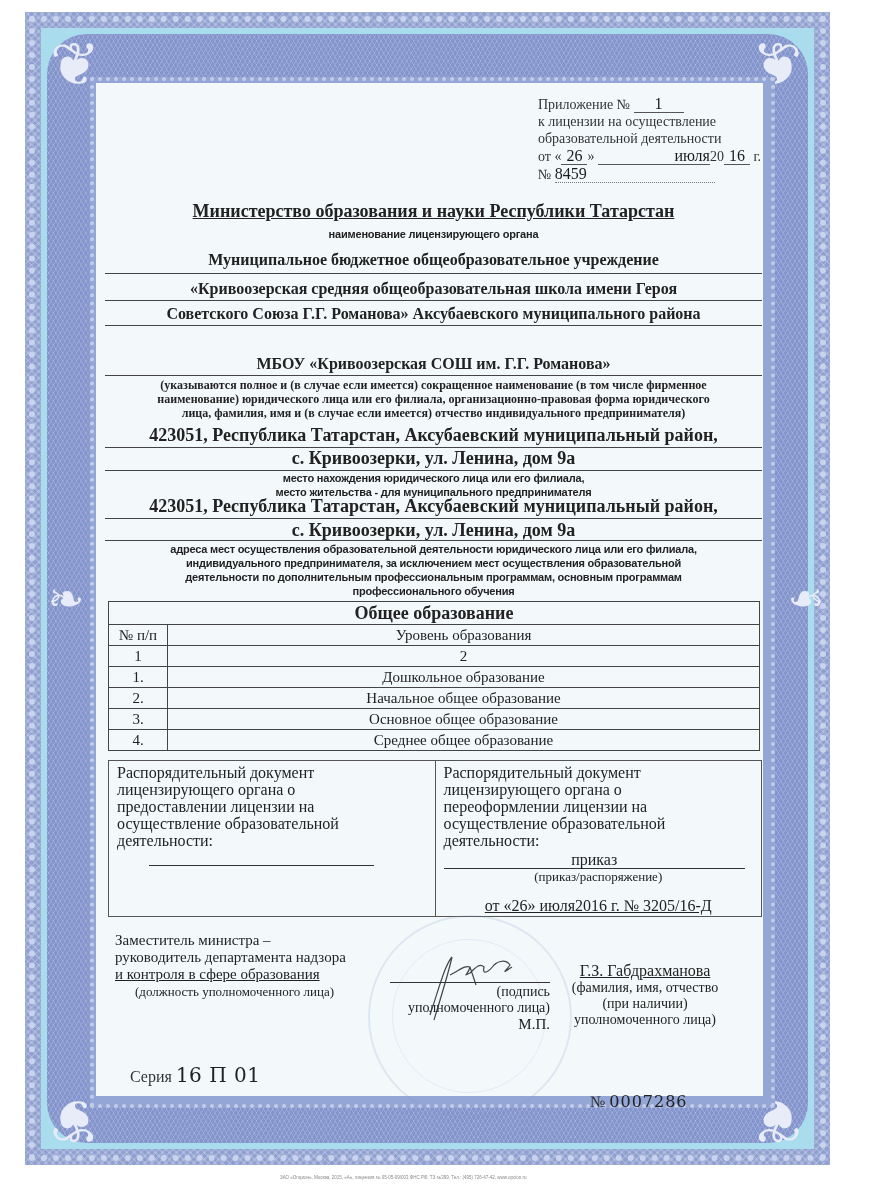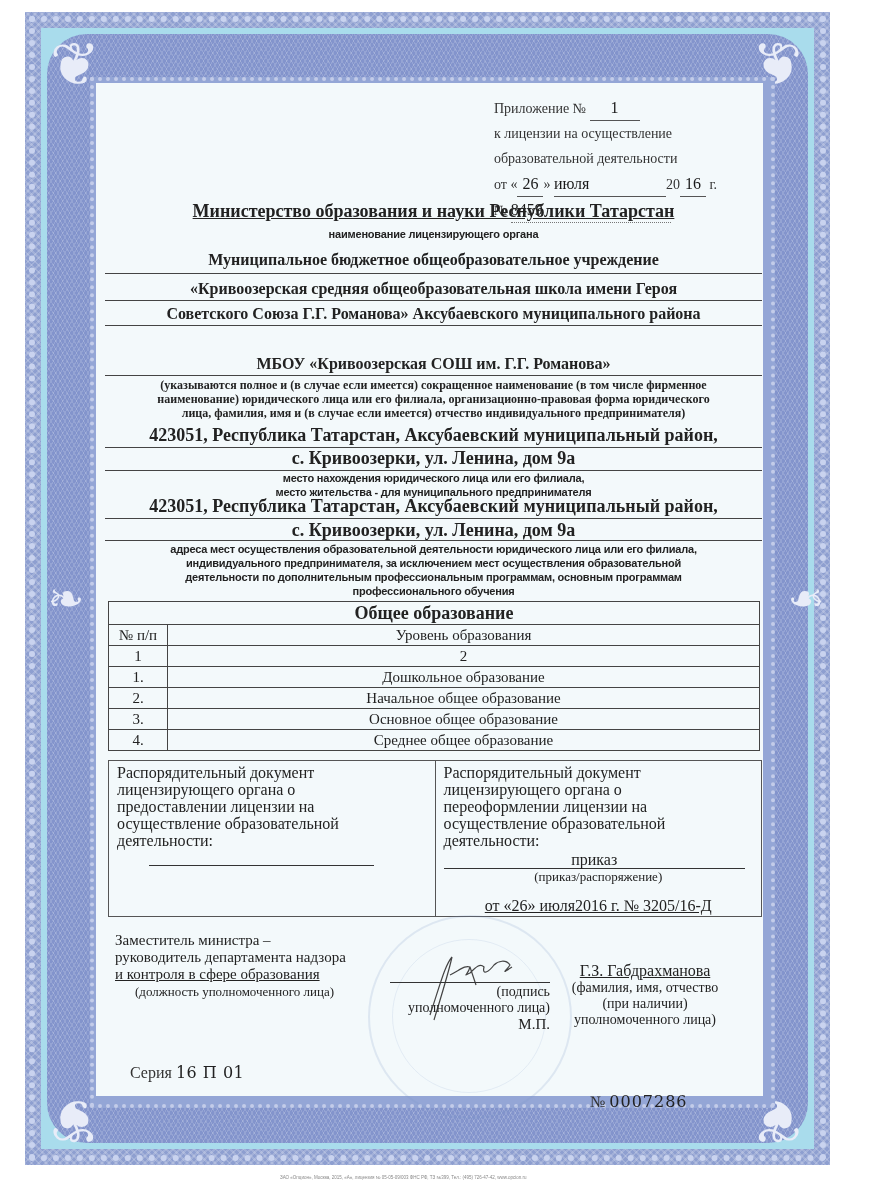--- a/index.html
+++ b/index.html
@@ -20,21 +20,21 @@
              repeating-linear-gradient(-60deg, rgba(255,255,255,0.15) 0 1px, transparent 1px 4px),
              #8394cc; border-radius:40px; }
   .corner { position:absolute; width:70px; height:70px; color:#e8ecf8; font-size:60px; line-height:70px; text-align:center; }
   .mid-orn { position:absolute; width:40px; height:90px; color:#e8ecf8; font-size:44px; line-height:90px; text-align:center; }
   .inner-border { position:absolute; left:90px; top:77px; width:677px; height:1023px;
            border:4px dotted #c3cce9; background:#94a6d6; }
   .page { position:absolute; left:96px; top:83px; width:667px; height:1013px;
           background:#f3f9fb; }
   .content { position:absolute; left:0; top:0; width:872px; height:1200px; }
 
-  .appendix { position:absolute; left:494px; top:95px; width:230px; font-size:14px; line-height:25px; color:#333; }
+  .appendix { position:absolute; left:538px; top:95px; width:230px; font-size:14px; line-height:17px; color:#333; }
   .appendix .hand { font-size:16px; color:#1a1a1a; }
   .ul-fill { display:inline-block; border-bottom:1px solid #555; text-align:center; }
 
   .line { position:absolute; left:105px; width:657px; text-align:center;font-weight:bold; }
   .ruled { border-bottom:1px solid #444; }
   .t16 { font-size:16px; }
   .t18 { font-size:18px; }
   .t12 { font-size:12px; line-height:14px; }
   .t12n { font-family:"Liberation Sans", sans-serif; font-size:11px; line-height:14px; letter-spacing:-0.2px; }
   .underline { text-decoration:underline; }
@@ -58,21 +58,21 @@
   .signature .sigline { border-top:1px solid #333; margin-bottom:1px; }
   .sig-scribble { position:absolute; left:410px; top:945px; width:120px; height:80px; }
   .stamp { position:absolute; left:368px; top:915px; width:200px; height:200px; border-radius:50%;
            border:2px solid rgba(120,150,200,0.18); }
   .stamp-inner { position:absolute; left:392px; top:939px; width:152px; height:152px; border-radius:50%;
            border:1px solid rgba(120,150,200,0.14); }
   .name-block { position:absolute; left:565px; top:962px; width:160px; text-align:center; font-size:14px; line-height:16px; }
   .name-block .name { font-size:16px; text-decoration:underline; line-height:18px; }
 
   .series { position:absolute; left:130px; top:1063px; font-size:16px; color:#333; }
-  .series .code { font-family:"DejaVu Serif", serif; font-size:16px; color:#222; letter-spacing:0.5px; }
+  .series .code { font-family:"DejaVu Serif", serif; font-size:20px; color:#222; letter-spacing:0.5px; }
   .serial { position:absolute; left:590px; top:1063px; font-size:16px; color:#333;margin-top:29px; }
   .serial .code { font-family:"DejaVu Serif", serif; font-size:16px; color:#222; letter-spacing:1px; }
 
   .imprint { position:absolute; left:280px; top:1175px; width:400px; font-family:"Liberation Sans", sans-serif; font-size:4.5px; color:#888; white-space:nowrap; }
 </style>
 </head>
 <body>
 
 <div class="frame">
   <div class="edge"></div>
@@ -92,21 +92,21 @@
 
   <div class="appendix">
     <div>
       <span>Приложение №</span>
       <span class="ul-fill hand" style="width:50px;">1</span>
     </div>
     <div>к лицензии на осуществление</div>
     <div>образовательной деятельности</div>
     <div>
       <span>от «</span><span class="ul-fill hand" style="width:26px;">26</span><span>»</span>
-      <span class="ul-fill hand" style="width:112px;text-align:left;">июля</span><span class="ul-fill" style="border:none;">20</span><span class="ul-fill hand" style="width:26px;">16</span>
+      <span class="ul-fill hand" style="width:112px;text-align:right;">июля</span><span class="ul-fill" style="border:none;">20</span><span class="ul-fill hand" style="width:26px;">16</span>
       <span>г.</span>
     </div>
     <div>
       <span>№</span>
       <span class="ul-fill hand" style="width:160px;text-align:left;border-bottom:1px dotted #777;">8459</span>
     </div>
   </div>
 
   <div class="line t18 underline" style="top:201px;">Министерство образования и науки Республики Татарстан</div>
   <div class="line t12n" style="top:227px;">наименование лицензирующего органа</div>

